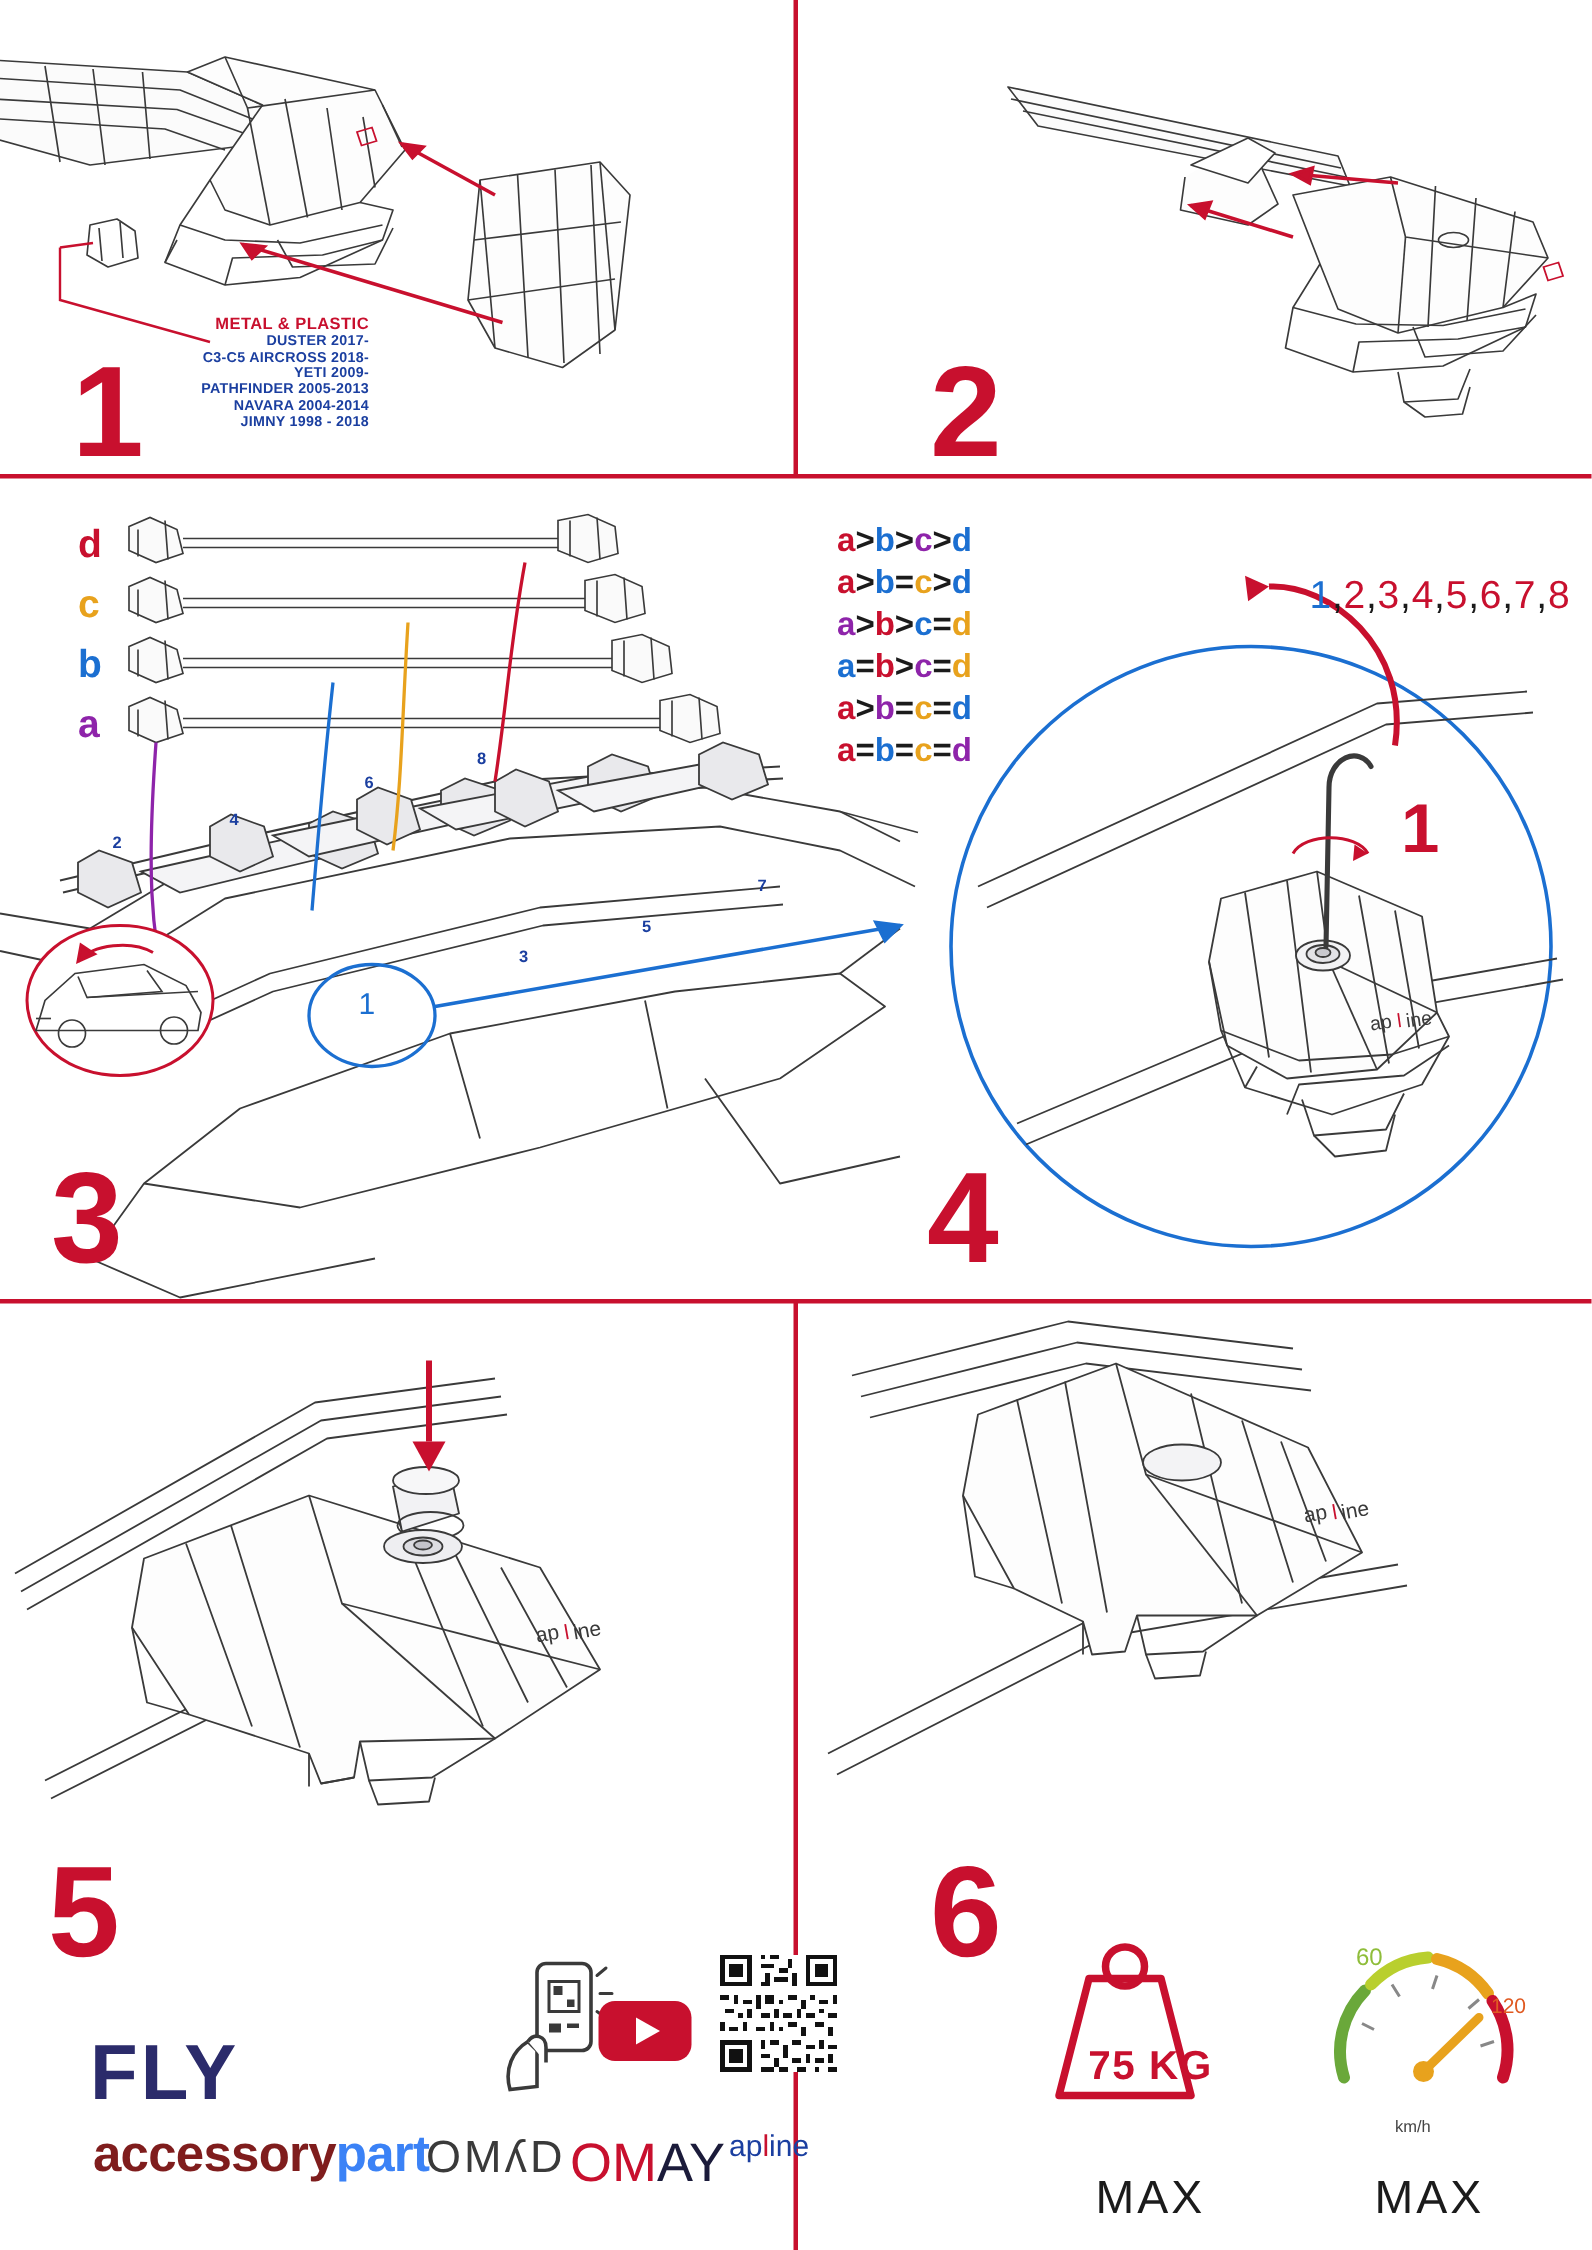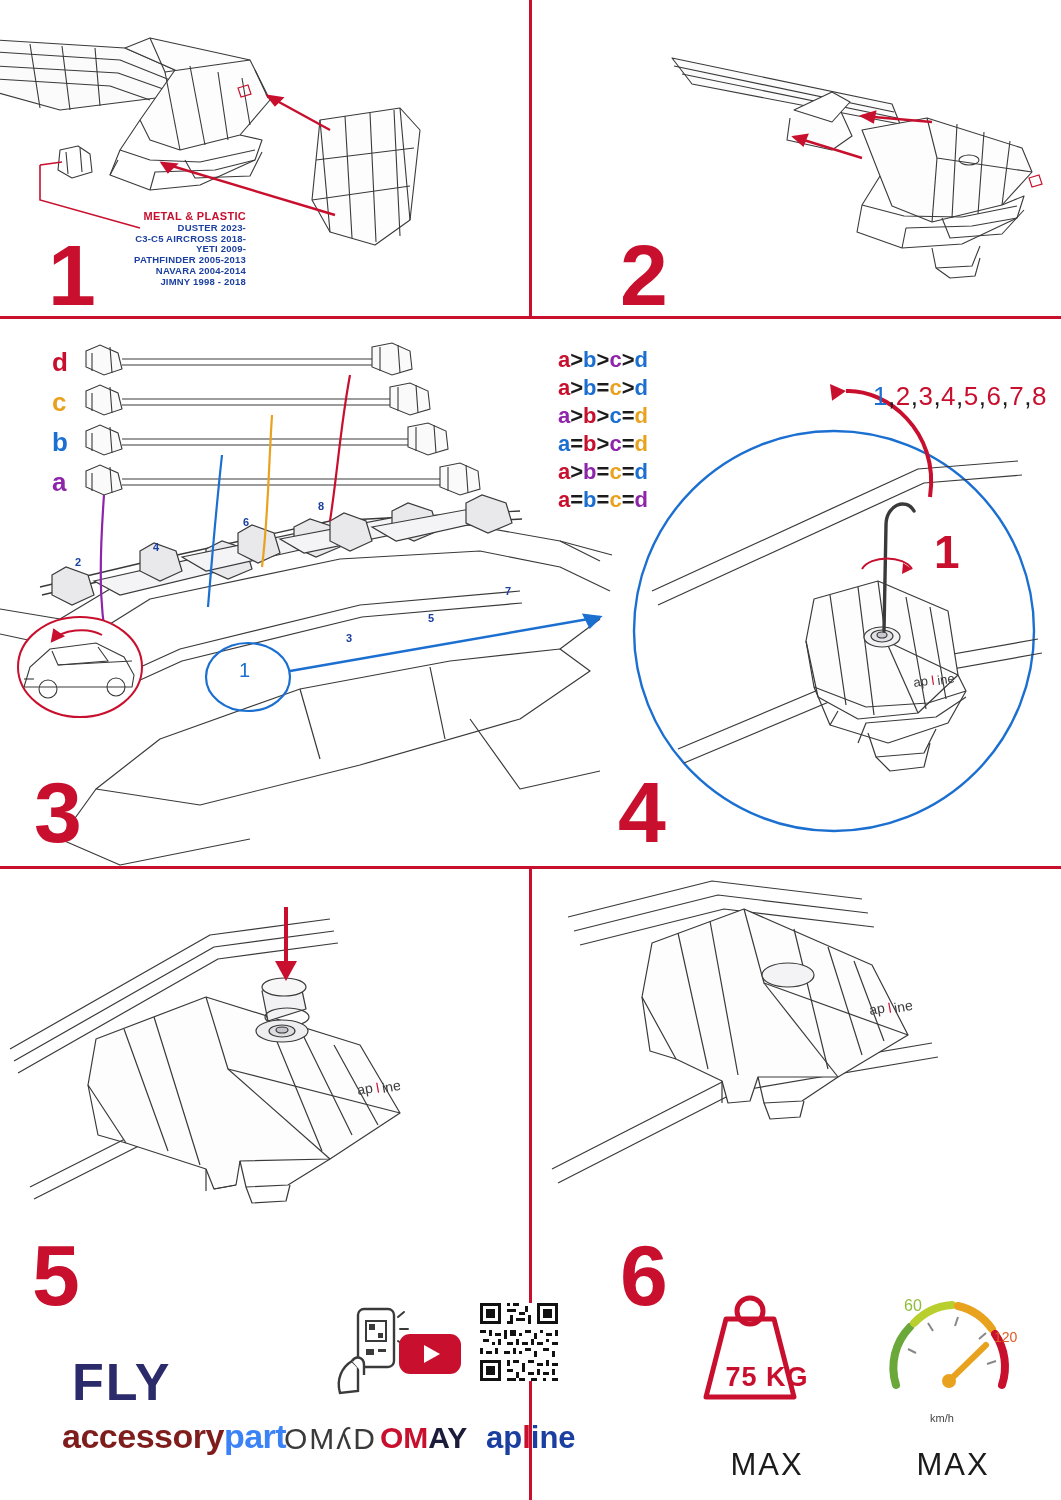--- a/index.html
+++ b/index.html
@@ -15,22 +15,22 @@
   .mp-list{color:#1b3fa0;font-size:9.5px;font-weight:700;letter-spacing:0.2px;}
   .eqline{font-size:22px;font-weight:700;letter-spacing:0px;line-height:1.27;white-space:pre;}
   .numseq{position:absolute;font-size:26px;font-weight:400;letter-spacing:0.5px;}
   .barlabel{position:absolute;font-size:26px;font-weight:700;}
   .tiny{position:absolute;font-size:11px;font-weight:700;}
   .fly{position:absolute;font-family:"Liberation Sans",sans-serif;font-size:52px;font-weight:700;color:#2b2b6b;letter-spacing:2px;}
   .accpart{position:absolute;font-size:34px;font-weight:700;letter-spacing:-0.5px;}
   .accpart .a{color:#7f1d1d;}
   .accpart .b{color:#3b82f6;}
   .omad{position:absolute;font-size:30px;font-weight:400;color:#3a3a3a;letter-spacing:2px;}
-  .omay{position:absolute;font-size:30px;font-weight:700;letter-spacing:0px;}
-  .apline{position:absolute;font-size:31px;color:#1b3fa0;font-weight:700;letter-spacing:0px;}
+  .omay{position:absolute;font-size:36px;font-weight:400;letter-spacing:0px;}
+  .apline{position:absolute;font-size:20px;color:#1b3fa0;font-weight:400;letter-spacing:0px;}
   .maxlbl{position:absolute;font-size:31px;font-weight:400;color:#1b1b1b;letter-spacing:2px;}
   .kg{position:absolute;font-size:27px;font-weight:700;color:#c8102e;letter-spacing:1px;}
   .kmh{position:absolute;font-size:11px;color:#444;}
 </style>
 </head>
 <body>
 
 <div class="page">
 
   <div class="hr" style="top:316px;"></div>
@@ -85,21 +85,21 @@
       </g>
 
       <g stroke="#c8102e" stroke-width="1.2" fill="none">
         <path d="M238 88 l10 -3 l3 9 l-10 3 z"></path>
       </g>
     </svg>
 
     <div class="metalplastic" style="left:0;top:210px;width:246px;">
       <div class="mp-title">METAL &amp; PLASTIC</div>
       <div class="mp-list">
-        <div>DUSTER 2023-</div>
+        <div>DUSTER 2017-</div>
         <div>C3-C5 AIRCROSS 2018-</div>
         <div>YETI 2009-</div>
         <div>PATHFINDER 2005-2013</div>
         <div>NAVARA 2004-2014</div>
         <div>JIMNY 1998 - 2018</div>
       </div>
     </div>
 
     <div class="stepnum" style="left:48px;top:232px;">1</div>
   </div>
@@ -352,21 +352,21 @@
           <path d="M286 112 l-11 -20 l22 0 z"></path>
         </g>
 
       <text x="358" y="226" font-family="Liberation Sans, sans-serif" font-size="14" fill="#3a3a3a" transform="rotate(-10 358 226)">ap</text>
       <text x="377" y="224" font-family="Liberation Sans, sans-serif" font-size="14" fill="#c8102e" transform="rotate(-10 377 224)">l</text>
       <text x="383" y="224" font-family="Liberation Sans, sans-serif" font-size="14" fill="#3a3a3a" transform="rotate(-10 383 224)">ine</text>
     </svg>
 
     <div class="stepnum" style="left:32px;top:363px;">5</div>
 
-    <div class="fly" style="left:60px;top:483px;margin-left:12px;">FLY</div>
+    <div class="fly" style="left:60px;top:483px;">FLY</div>
 
     <svg style="position:absolute;left:330px;top:436px;" width="80" height="92" viewBox="0 0 80 92">
       <rect x="28" y="4" width="36" height="58" rx="6" fill="#ffffff" stroke="#3a3a3a" stroke-width="2.4"></rect>
       <rect x="36" y="16" width="20" height="20" fill="none" stroke="#3a3a3a" stroke-width="2"></rect>
       <rect x="39" y="19" width="6" height="6" fill="#3a3a3a"></rect>
       <rect x="48" y="28" width="5" height="5" fill="#3a3a3a"></rect>
       <path d="M36 44 h8 v6 h-8z" fill="#3a3a3a"></path>
       <path d="M48 44 h8 v3 h-8z" fill="#3a3a3a"></path>
       <g stroke="#3a3a3a" stroke-width="2" fill="none" stroke-linecap="round">
         <path d="M68 12 l6 -5 M70 24 l8 0 M68 36 l7 5"></path>

